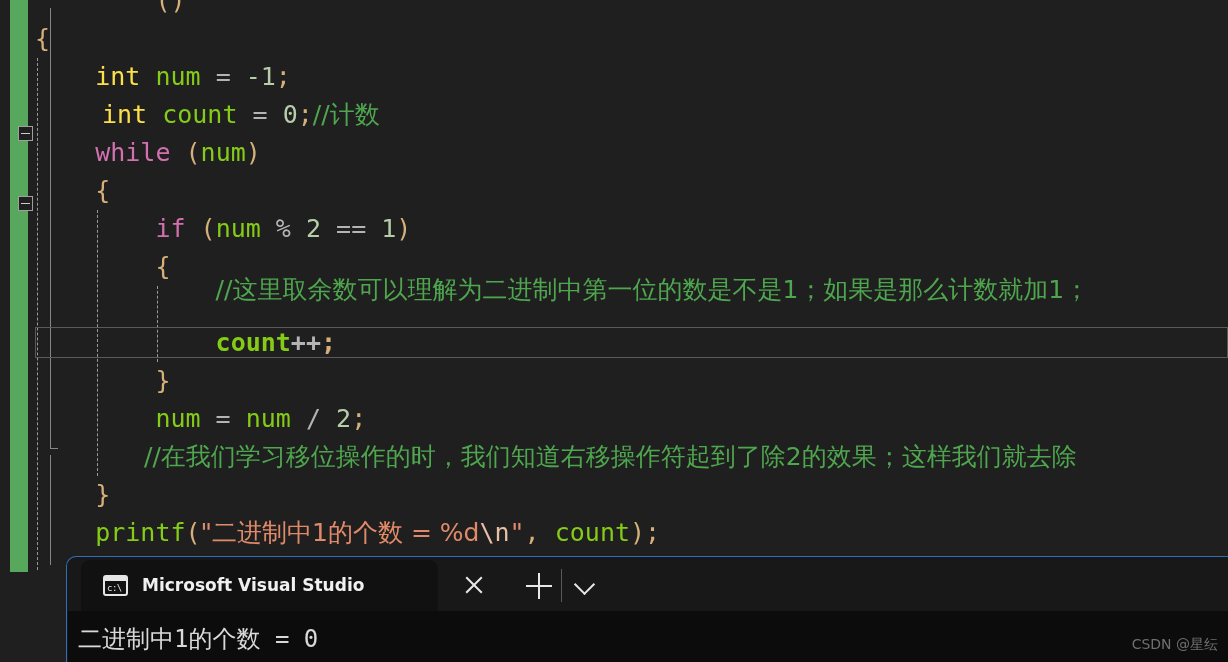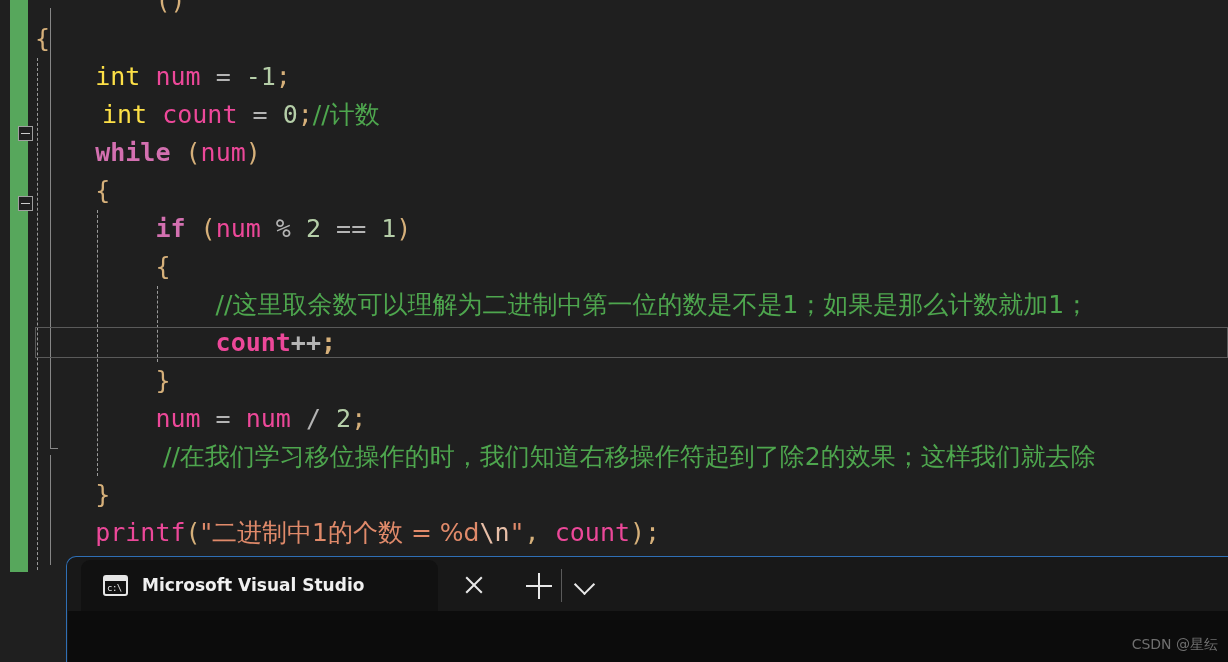--- a/index.html
+++ b/index.html
@@ -121,23 +121,23 @@
     left: 35px;
     right: 0;
     top: 327px;
     height: 31px;
     border: 1px solid #5a5a5a;
     box-sizing: border-box;
     pointer-events: none;
   }
 
   
-  .t-keyword   { color: #d370b0; font-weight: bold; }
+  .t-keyword   { color: #d370b0; }
   .t-type      { color: #fde047; }
-  .t-ident     { color: #ec4899; }
+  .t-ident     { color: #84cc16; }
   .t-num       { color: #b5cea8; }
   .t-op        { color: #b4b4b4; }
   .t-punct     { color: #d6b07a; }
   .t-brace     { color: #d6b07a; }
   .t-comment   { color: #4ea64e; font-family: "DejaVu Sans", "Liberation Sans", sans-serif; }
   .t-string    { color: #e08a6a; }
   .t-escape    { color: #e8bfa8; }
   .t-plain     { color: #dcdcdc; }
 
   .cjk { font-family: "DejaVu Sans", "Liberation Sans", sans-serif; }
@@ -346,25 +346,25 @@
       </div>
     <div id="code-lines">
         <div class="code-line" style="top: -18px;"><span class="code-text" style="left: 155.4px;"><span class="t-punct">()</span></span></div>
         <div class="code-line" style="top: 20px;"><span class="code-text" style="left: 35px;"><span class="t-brace">{</span></span></div>
         <div class="code-line" style="top: 58px;"><span class="code-text" style="left: 95.2px;"><span class="t-type">int</span><span class="t-plain"> </span><span class="t-ident">num</span><span class="t-plain"> </span><span class="t-op">=</span><span class="t-plain"> </span><span class="t-num">-1</span><span class="t-punct">;</span></span></div>
         <div class="code-line" style="top: 96px;"><span class="code-text" style="left: 102px;"><span class="t-type">int</span><span class="t-plain"> </span><span class="t-ident">count</span><span class="t-plain"> </span><span class="t-op">=</span><span class="t-plain"> </span><span class="t-num">0</span><span class="t-punct">;</span><span class="t-comment">//计数</span></span></div>
         <div class="code-line" style="top: 134px;"><span class="code-text" style="left: 95.2px;"><span class="t-keyword">while</span><span class="t-plain"> </span><span class="t-punct">(</span><span class="t-ident">num</span><span class="t-punct">)</span></span></div>
         <div class="code-line" style="top: 172px;"><span class="code-text" style="left: 95.2px;"><span class="t-brace">{</span></span></div>
         <div class="code-line" style="top: 210px;"><span class="code-text" style="left: 155.4px;"><span class="t-keyword">if</span><span class="t-plain"> </span><span class="t-punct">(</span><span class="t-ident">num</span><span class="t-plain"> </span><span class="t-op">%</span><span class="t-plain"> </span><span class="t-num">2</span><span class="t-plain"> </span><span class="t-op">==</span><span class="t-plain"> </span><span class="t-num">1</span><span class="t-punct">)</span></span></div>
         <div class="code-line" style="top: 248px;"><span class="code-text" style="left: 155.4px;"><span class="t-brace">{</span></span></div>
-        <div class="code-line" style="top: 286px;"><span class="code-text" style="left: 215.6px;"><span class="t-comment">//这里取余数可以理解为二进制中第一位的数是不是1；如果是那么计数就加1；</span></span></div>
+        <div class="code-line" style="top: 271px;"><span class="code-text" style="left: 215.6px;"><span class="t-comment">//这里取余数可以理解为二进制中第一位的数是不是1；如果是那么计数就加1；</span></span></div>
         <div class="code-line" style="top: 324px;"><span class="code-text" style="left: 215.6px; font-weight: bold;"><span class="t-ident">count</span><span class="t-op">++</span><span class="t-punct">;</span></span></div>
         <div class="code-line" style="top: 362px;"><span class="code-text" style="left: 155.4px;"><span class="t-brace">}</span></span></div>
         <div class="code-line" style="top: 400px;"><span class="code-text" style="left: 155.4px;"><span class="t-ident">num</span><span class="t-plain"> </span><span class="t-op">=</span><span class="t-plain"> </span><span class="t-ident">num</span><span class="t-plain"> </span><span class="t-op">/</span><span class="t-plain"> </span><span class="t-num">2</span><span class="t-punct">;</span></span></div>
-        <div class="code-line" style="top: 438px;"><span class="code-text" style="left: 163px;"><span class="t-comment">//在我们学习移位操作的时，我们知道右移操作符起到了除2的效果；这样我们就去除</span></span></div>
+        <div class="code-line" style="top: 438px;"><span class="code-text" style="left: 144px;"><span class="t-comment">//在我们学习移位操作的时，我们知道右移操作符起到了除2的效果；这样我们就去除</span></span></div>
         <div class="code-line" style="top: 476px;"><span class="code-text" style="left: 95.2px;"><span class="t-brace">}</span></span></div>
         <div class="code-line" style="top: 514px;"><span class="code-text" style="left: 95.2px;"><span class="t-ident">printf</span><span class="t-punct">(</span><span class="t-string cjk">"二进制中1的个数 = %d</span><span class="t-escape">\n</span><span class="t-string">"</span><span class="t-punct">,</span><span class="t-plain"> </span><span class="t-ident">count</span><span class="t-punct">)</span><span class="t-punct">;</span></span></div>
         <div class="code-line" style="top: 552px;"><span class="code-text" style="left: 95.2px;"><span class="t-keyword">return</span><span class="t-plain"> </span><span class="t-num">0</span><span class="t-punct">;</span></span></div>
       </div>
 
     <div class="current-line-box"></div>
   </div>
 
   <div class="terminal-panel">
 
@@ -377,17 +377,18 @@
         <div class="term-tab-title">Microsoft Visual Studio 调试控</div>
       </div>
 
       <div class="tab-close"></div>
       <div class="tab-new"></div>
       <div class="tab-divider"></div>
       <div class="tab-chevron"></div>
     </div>
 
     <div class="terminal-body">
+      <div class="terminal-line">二进制中1的个数 = 0</div>
       <div class="watermark">CSDN @星纭</div>
     </div>
   </div>
 
 </div>
 
 </body></html>

